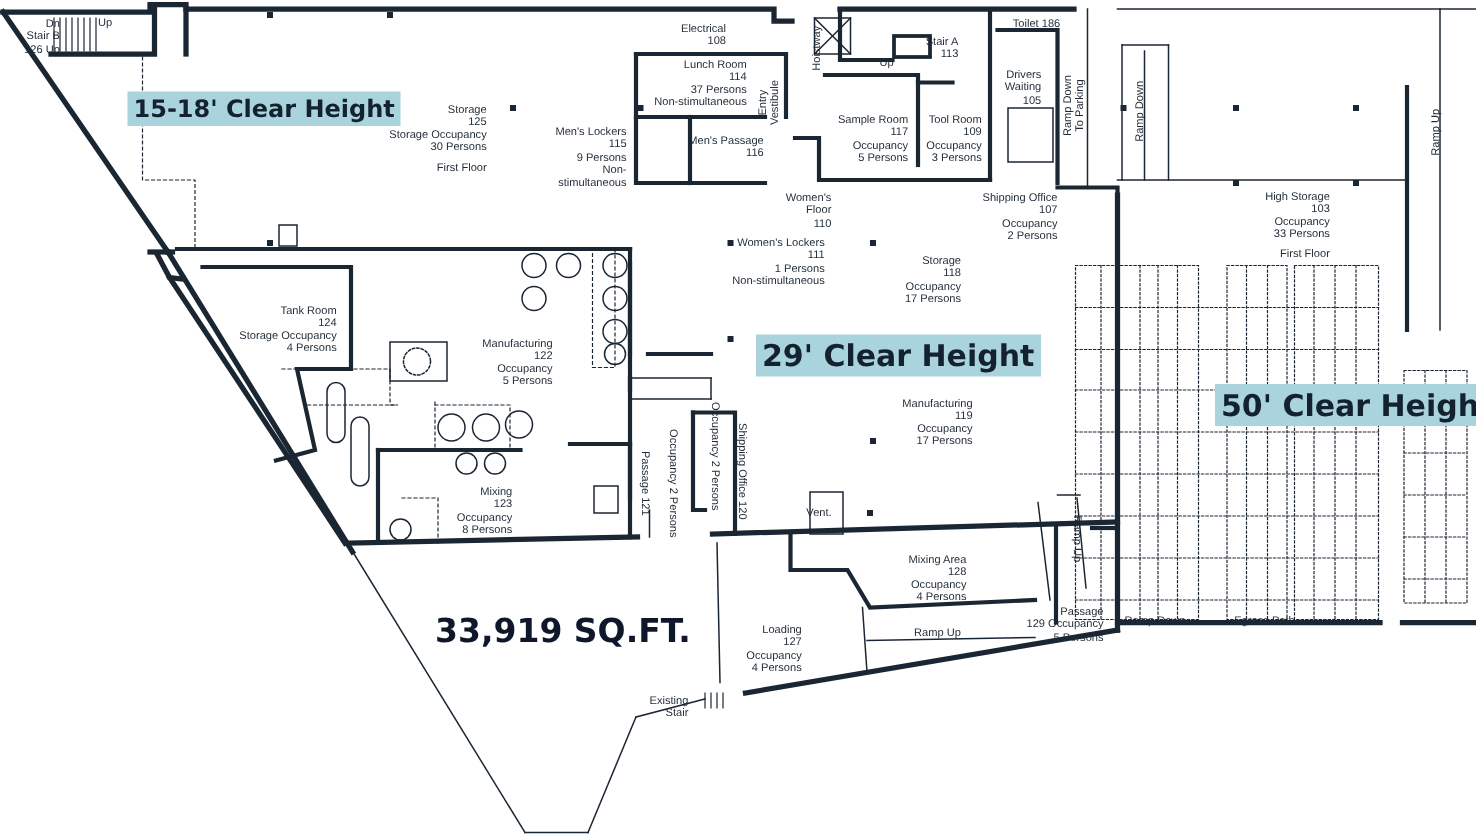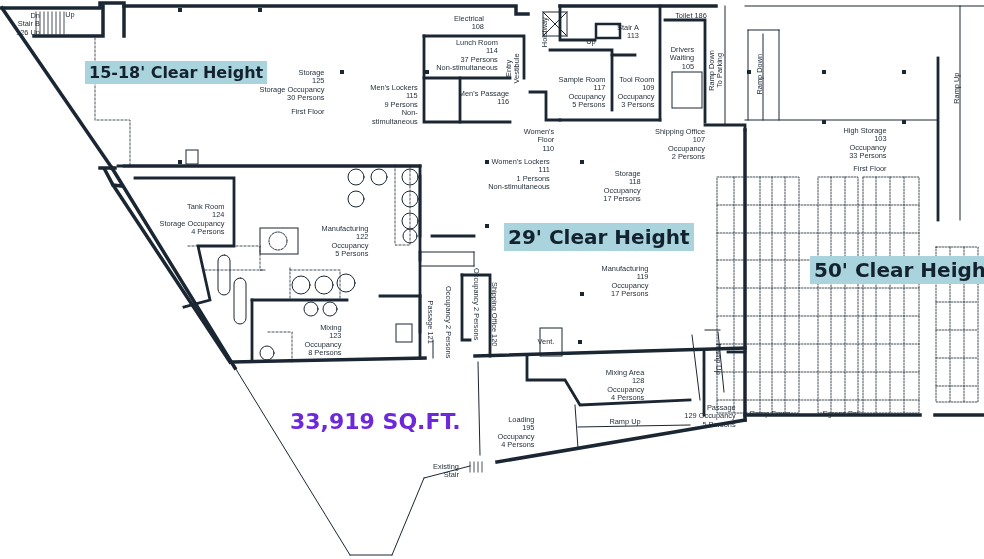--- a/index.html
+++ b/index.html
@@ -2,21 +2,21 @@
 <html><head>
 <meta charset="utf-8">
 <style>
   html, body { margin: 0; padding: 0; background: #ffffff; }
   body { width: 984px; height: 559px; position: relative; overflow: hidden; font-family: "Liberation Sans", sans-serif; color: #1b2633; }
   #plan { position: absolute; left: 0; top: 0; width: 984px; height: 559px; }
   .lbl { position: absolute; font-size: 7.4px; line-height: 8.4px; text-align: right; color: #1f2a36; white-space: nowrap; transform: translateX(-50%); }
   .lbl span { display: block; }
   .rot { position: absolute; font-size: 7.4px; line-height: 8.4px; text-align: center; color: #1f2a36; white-space: nowrap; }
   .badge { position: absolute; background: #a9d3dd; color: #14222f; font-weight: bold; font-family: "DejaVu Sans", sans-serif; padding: 2px 4px; white-space: nowrap; }
-  .sqft { position: absolute; font-family: "DejaVu Sans", sans-serif; font-weight: bold; font-size: 22px; color: #6d28d9; white-space: nowrap; }
+  .sqft { position: absolute; font-family: "DejaVu Sans", sans-serif; font-weight: bold; font-size: 22px; color: #0f172a; white-space: nowrap; }
 </style>
 </head>
 <body>
 
 <svg id="plan" viewBox="0 0 984 559" xmlns="http://www.w3.org/2000/svg">
   <g fill="none" stroke="#1b2633" stroke-linecap="square">
 
     <g stroke-width="3.5">
       <polyline points="2,8 100,8 100,3 124,3"></polyline>
       <polyline points="124,6 516,6 516,14 528,14"></polyline>
@@ -366,21 +366,21 @@
 
 <div class="lbl" style="left:625px;top:369px;">
   <span>Mixing Area</span>
     <span>128</span>
     <span>Occupancy</span>
     <span>4 Persons</span>
 </div>
 
 <div class="lbl" style="left:516px;top:416px;">
   <span>Loading</span>
-    <span>195</span>
+    <span>127</span>
     <span>Occupancy</span>
     <span>4 Persons</span>
 </div>
 
 <div class="lbl" style="left:710px;top:404px;">
   <span>Passage</span>
     <span>129 Occupancy</span>
     <span>5 Persons</span>
 </div>
 

